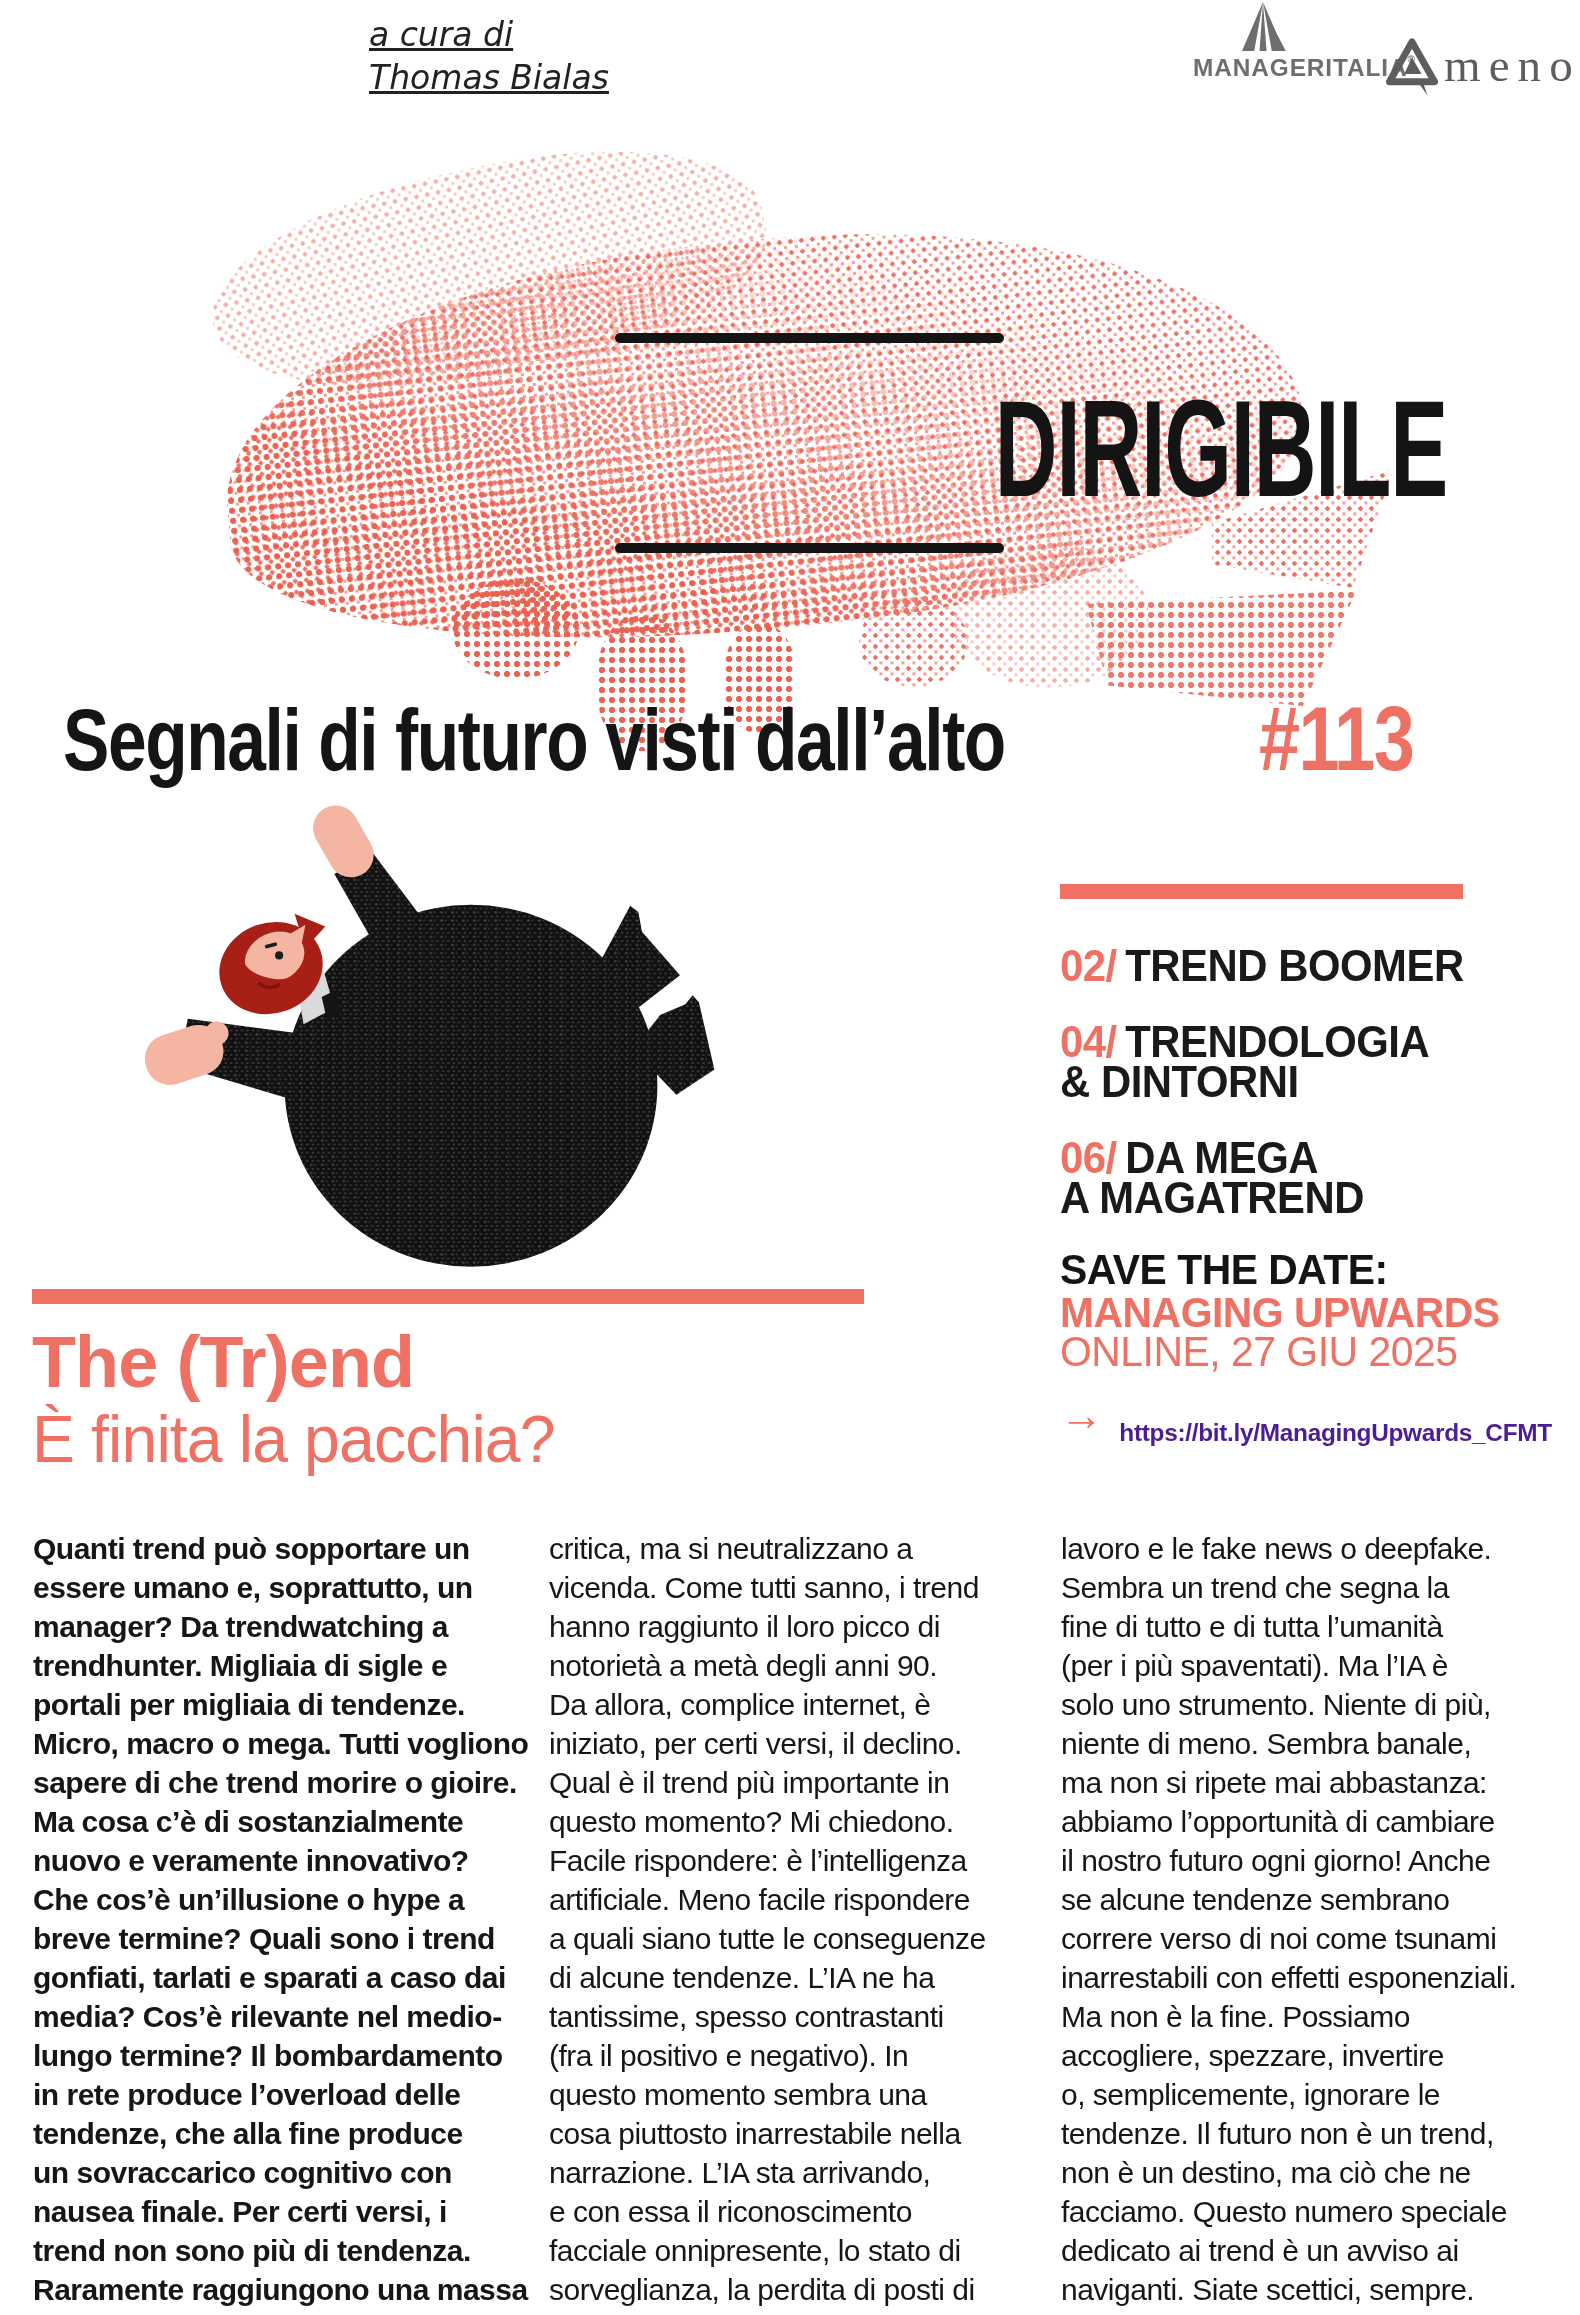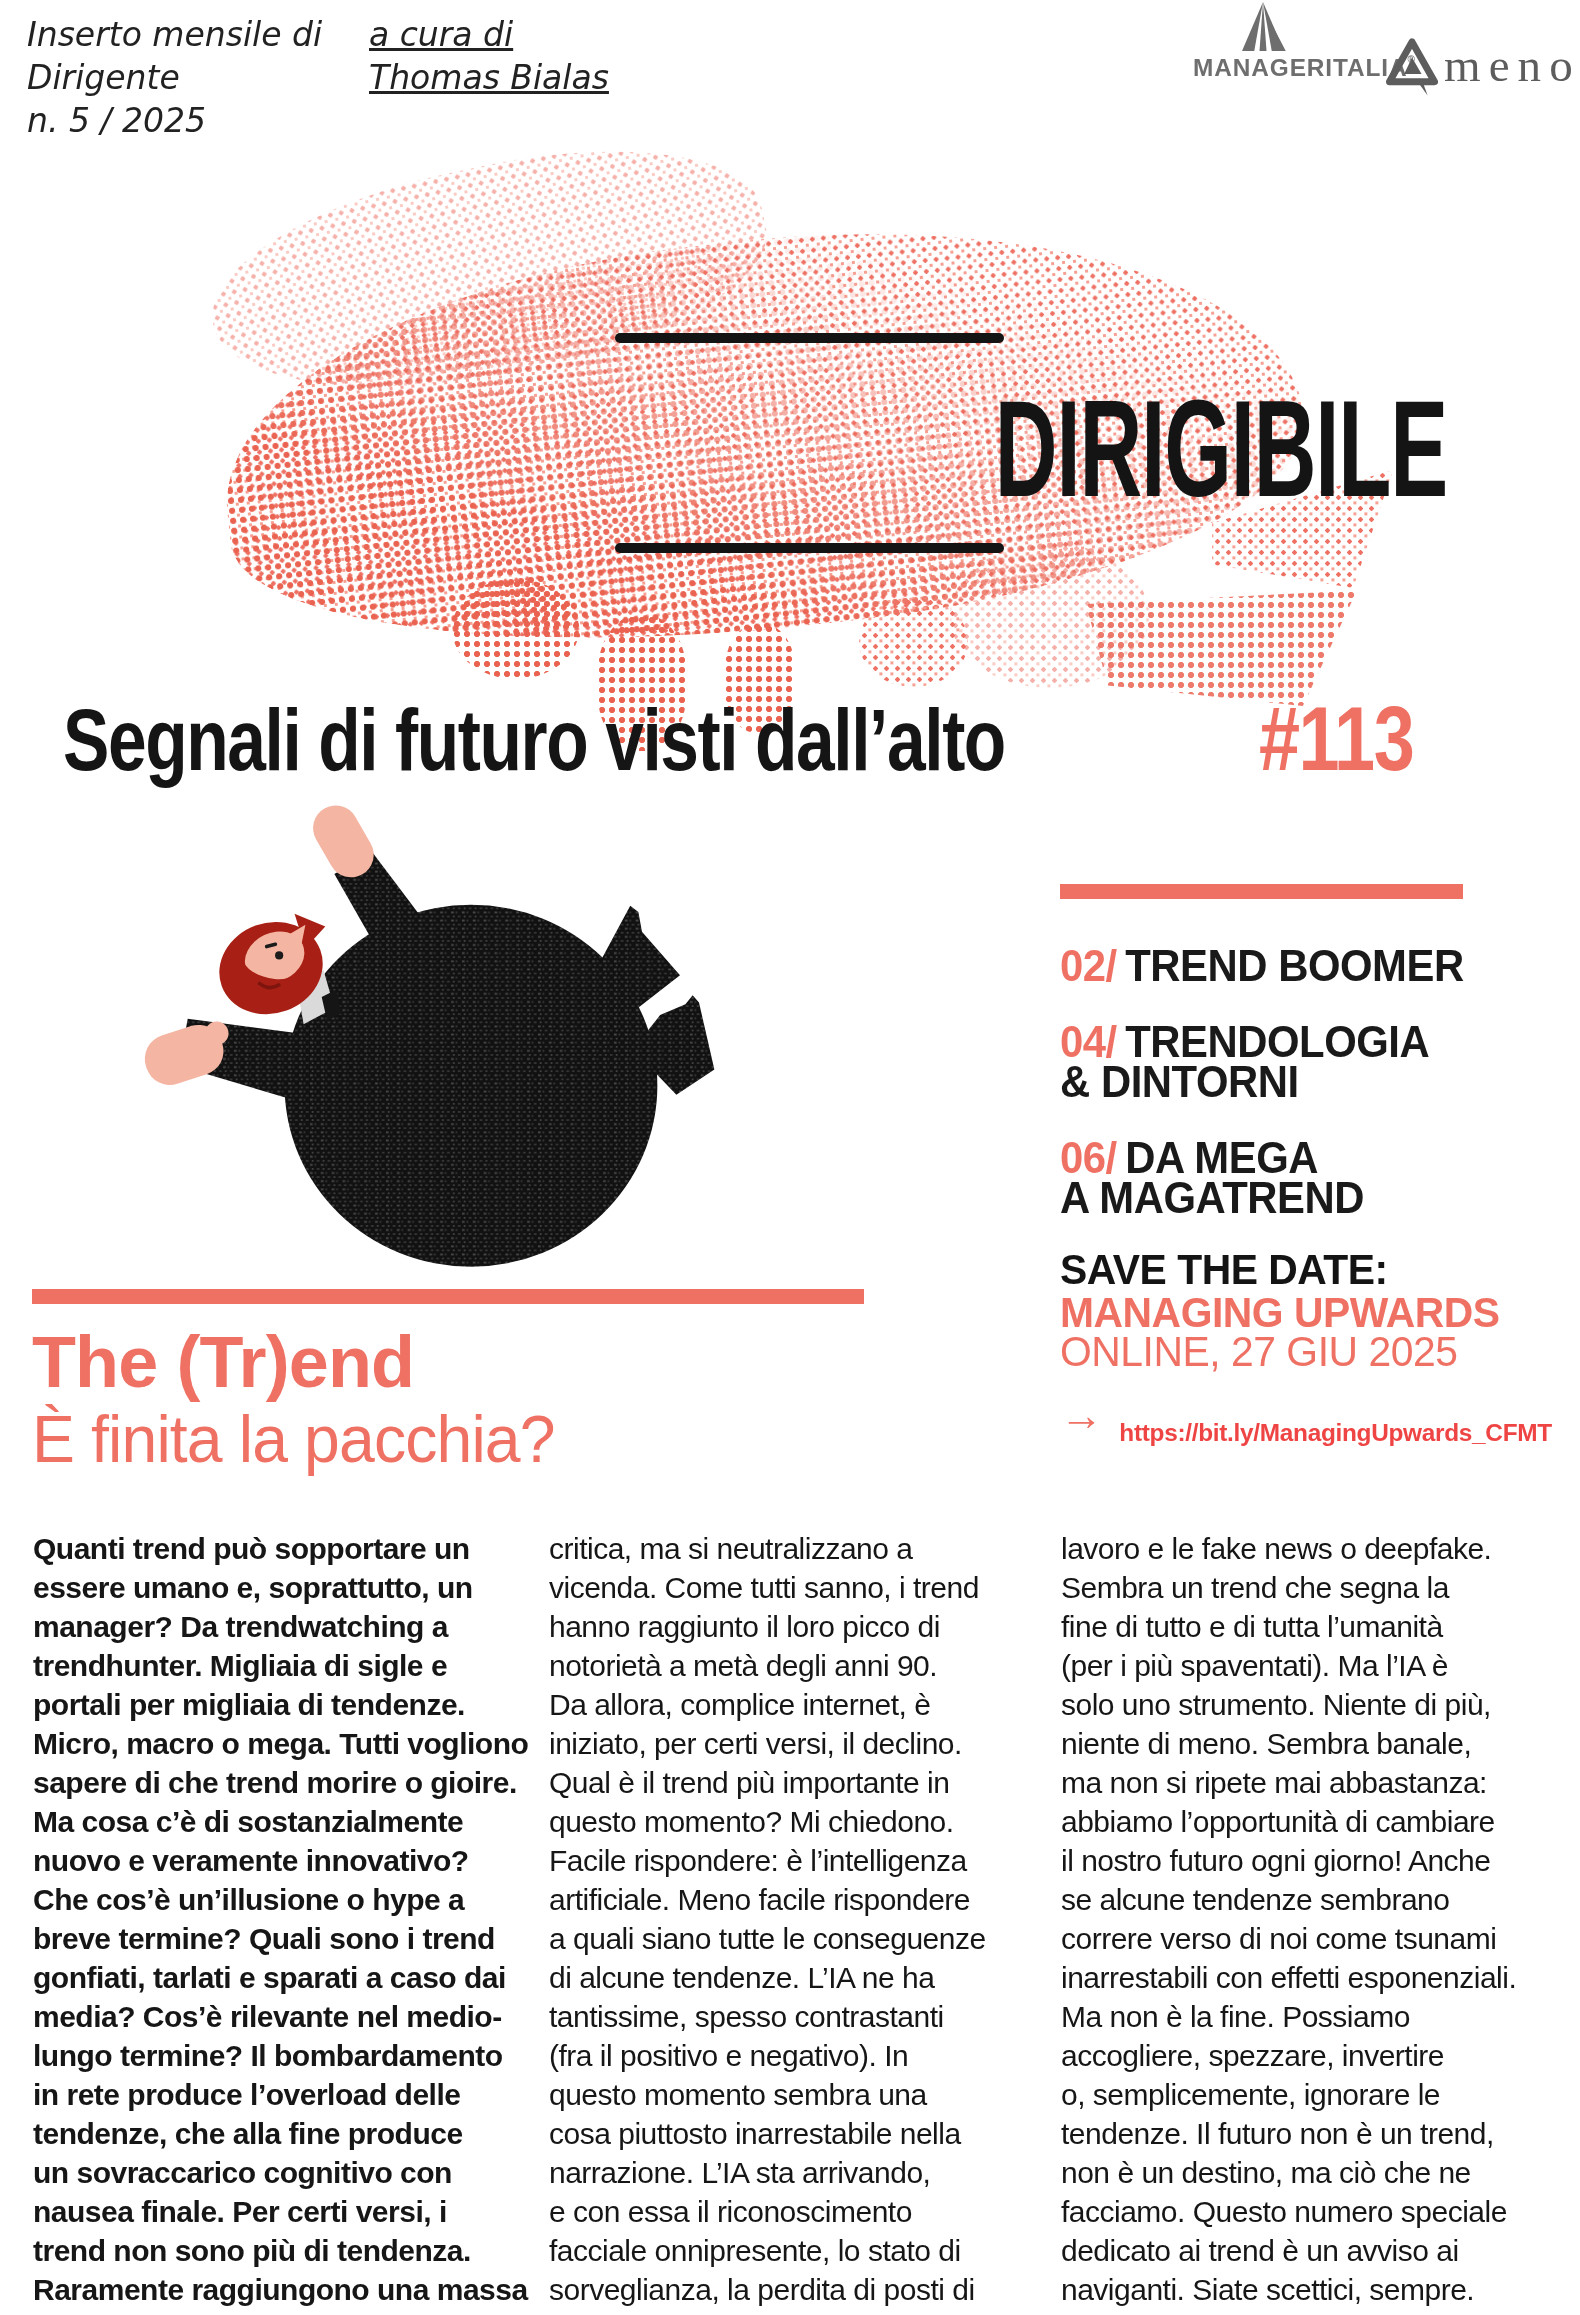--- a/index.html
+++ b/index.html
@@ -68,43 +68,40 @@
     transform:scaleX(.93);transform-origin:0 0;width:470px;}
   .toc-item .num{color:var(--accent);margin-right:9px;}
   .toc-item .lbl{white-space:pre-line;}
   .std{left:1060px;font-size:43px;font-weight:700;line-height:42px;letter-spacing:-0.5px;
     transform:scaleX(.95);transform-origin:0 0;white-space:pre;}
   .std-black{color:#141414;}
   .std-accent{color:var(--accent);}
   .std-light{font-weight:400;}
   .linkrow{left:1060px;top:1382px;display:flex;align-items:center;gap:16.3px;cursor:pointer;}
   .linkrow .arrow{font-size:43px;font-weight:700;color:var(--accent);line-height:36px;}
-  .linkrow .url{font-size:24.4px;font-weight:700;color:#ef4444;letter-spacing:-0.3px;margin-top:37px;}
+  .linkrow .url{font-size:24.4px;font-weight:700;color:#4c1d95;letter-spacing:-0.3px;margin-top:37px;}
 
   
   .ground-bar{left:32px;top:1289px;width:832px;height:15.4px;background:var(--accent);}
   .kicker-title{left:32px;top:1321px;font-size:72px;font-weight:700;letter-spacing:-0.9px;color:var(--accent);white-space:pre;}
   .kicker-sub{left:32px;top:1400px;font-size:67px;font-weight:300;letter-spacing:-0.9px;color:var(--accent);white-space:pre;
     transform:scaleX(.96);transform-origin:0 0;}
 
   
   .col{
     top:1529px;width:475px;font-size:30px;line-height:39px;letter-spacing:-0.5px;
     color:#161616;white-space:pre;font-weight:400;
   }
   .c1{left:33px;font-weight:bold;} .c2{left:549px;} .c3{left:1061px;}
 </style>
 </head>
 <body>
 
 <div id="page" style="--accent:#EF7164;">
 
-  <div class="abs mast-italic" style="left:27px;top:12.7px;">Inserto mensile di
-Dirigente
-n. 5 / 2025</div>
   <div class="abs mast-italic" style="left:369px;top:12.7px;text-decoration:underline;">a cura di
 Thomas Bialas</div>
 
   <div class="abs" style="left:1233px;top:1.8px;">
     <svg width="60" height="49" viewBox="0 0 68 56">
       <g fill="#6e6e6e">
         <polygon points="34,0 10,56 24,56"></polygon>
         <polygon points="34,0 30,56 38,56"></polygon>
         <polygon points="34,0 44,56 58,56"></polygon>
         <polygon points="37,12 60,56 50,56"></polygon>

